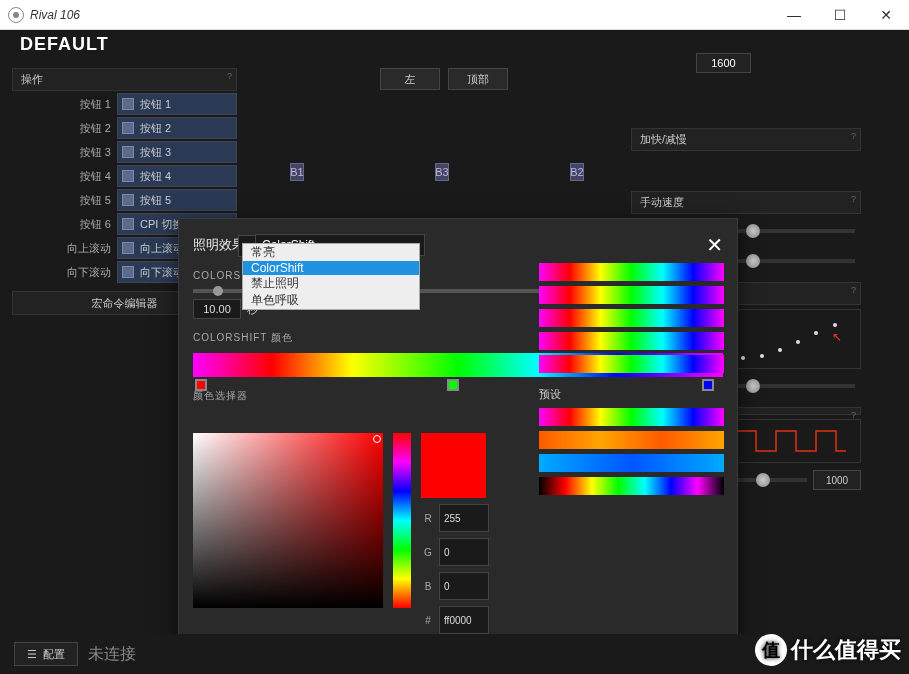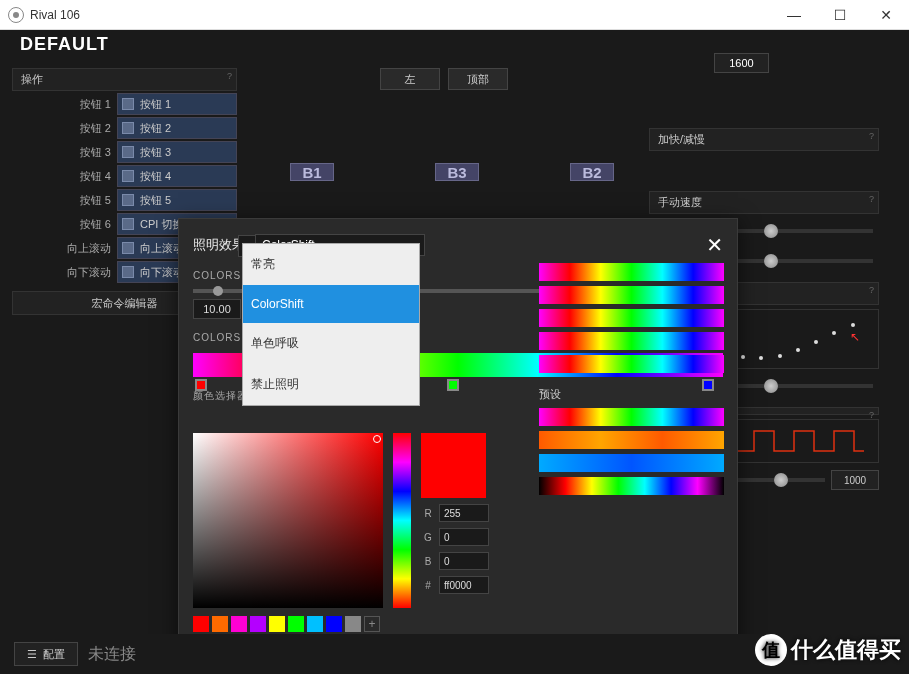--- a/index.html
+++ b/index.html
@@ -2,21 +2,21 @@
 <html><head>
 <meta charset="utf-8">
 <style>
 * { margin: 0; padding: 0; box-sizing: border-box; font-family: "Microsoft YaHei", Arial, sans-serif; }
 body { background: #1a1a1a; color: #ccc; font-size: 11px; overflow: hidden; width: 909px; height: 674px; position: relative; }
 
 
 .titlebar { height: 30px; background: #fff; display: flex; align-items: center; padding-left: 8px; border-bottom: 1px solid #ddd; }
 .titlebar .icon { width: 16px; height: 16px; border: 1px solid #888; border-radius: 50%; margin-right: 6px; position: relative; }
 .titlebar .icon::after { content: ""; position: absolute; width: 6px; height: 6px; border-radius: 50%; background: #888; top: 4px; left: 4px; }
-.titlebar .title { color: #333; font-size: 12px; flex: 1; }
+.titlebar .title { color: #333; font-size: 12px; flex: 1; font-style: italic; }
 .titlebar .winbtn { width: 46px; height: 30px; display: flex; align-items: center; justify-content: center; color: #333; font-size: 14px; }
 
 
 .header { height: 28px; display: flex; align-items: center; padding: 0 20px; background: #1a1a1a; }
 .header .name { font-size: 18px; font-weight: bold; color: #fff; letter-spacing: 1px; }
 
 
 .main { position: relative; height: calc(100% - 58px - 22px); }
 
 
@@ -26,42 +26,42 @@
 .btn-row { display: flex; height: 22px; margin-top: 2px; }
 .btn-row .lbl { width: 105px; text-align: right; padding-right: 6px; line-height: 22px; color: #aaa; font-size: 11px; }
 .btn-row .cell { flex: 1; background: #2a3a55; border: 1px solid #445; padding: 0 4px; display: flex; align-items: center; font-size: 11px; color: #ccc; }
 .btn-row .cell .sq { width: 12px; height: 12px; background: #5a6a88; margin-right: 6px; border: 1px solid #7a8aaa; }
 .macro-btn { margin-top: 8px; height: 24px; background: #222; border: 1px solid #333; display: flex; align-items: center; justify-content: center; font-size: 11px; color: #ccc; }
 
 
 .center-top { position: absolute; left: 380px; top: 10px; display: flex; gap: 8px; }
 .tab-btn { width: 60px; height: 22px; background: #2a2a2a; border: 1px solid #444; display: flex; align-items: center; justify-content: center; font-size: 11px; color: #ccc; }
 
-.hotspot { position: absolute; width: 44px; height: 18px; background: #446; border: 1px solid #668; color: #bbd; font-size: 15px; display: flex; align-items: center; justify-content: center; font-weight: bold; }
-
-
-.right-col { position: absolute; right: 30px; top: 0; width: 230px; }
+.hotspot { position: absolute; width: 14px; height: 18px; background: #446; border: 1px solid #668; color: #bbd; font-size: 11px; display: flex; align-items: center; justify-content: center; }
+
+
+.right-col { position: absolute; right: 48px; top: 0; width: 230px; }
 .dpi-badge { position: absolute; right: 110px; top: -5px; width: 55px; height: 20px; background: #222; border: 1px solid #444; display: flex; align-items: center; justify-content: center; font-size: 11px; color: #fff; }
 .right-section { margin-top: 10px; }
 .right-section .graph { height: 60px; background: #1a1a1a; border: 1px solid #333; margin-top: 4px; position: relative; }
 .red-line { position: absolute; left: 0; right: 0; top: 50%; height: 1px; background: #e03010; }
 .slider-row { height: 26px; display: flex; align-items: center; margin-top: 4px; }
 .slider-track { flex: 1; height: 4px; background: #333; position: relative; margin: 0 6px; }
 .slider-knob { position: absolute; width: 14px; height: 14px; border-radius: 50%; background: radial-gradient(#ccc,#888); top: -5px; }
 .val-box { width: 48px; height: 20px; background: #222; border: 1px solid #444; display: flex; align-items: center; justify-content: center; font-size: 10px; }
 
 
 .modal { position: absolute; left: 178px; top: 160px; width: 560px; height: 490px; background: #2a2a2a; border: 1px solid #3a3a3a; box-shadow: 0 4px 20px rgba(0,0,0,.6); padding: 14px; }
 .modal-head { display: flex; align-items: center; gap: 10px; }
 .modal-head .title { font-size: 13px; color: #eee; }
 .modal-head .dd { position: relative; width: 170px; height: 22px; background: #1a1a1a; border: 1px solid #444; display: flex; align-items: center; padding: 0 6px; font-size: 12px; color: #fff; }
 .modal-head .dd .arrow { position: absolute; left: -18px; top: 0; width: 18px; height: 22px; background: #1a1a1a; border: 1px solid #444; display: flex; align-items: center; justify-content: center; font-size: 9px; }
 .modal-head .close { margin-left: auto; font-size: 20px; color: #fff; cursor: pointer; }
 .dropdown-menu { position: absolute; left: 242px; top: 185px; width: 178px; background: #eee; border: 1px solid #aaa; z-index: 10; }
-.dropdown-menu .item { padding: 12px 8px; font-size: 12px; color: #333; }
+.dropdown-menu .item { padding: 0 8px; font-size: 12px; color: #333; }
 .dropdown-menu .item.sel { background: #2090e0; color: #fff; }
 
 .sub-label { font-size: 10px; color: #aaa; margin-top: 12px; letter-spacing: 1px; }
 .time-row { display: flex; align-items: center; gap: 6px; margin-top: 6px; }
 .time-row .slider { flex: 1; height: 4px; background: #555; position: relative; }
 .time-row .slider .dot { position: absolute; width: 10px; height: 10px; border-radius: 50%; background: #999; top: -3px; left: 20px; }
 .time-row input { width: 48px; height: 20px; background: #1a1a1a; border: 1px solid #444; color: #ddd; text-align: center; font-size: 11px; }
 .time-row .unit { font-size: 11px; color: #ccc; }
 
 .gradient-bar { height: 24px; margin-top: 8px; background: linear-gradient(90deg,#f0f,#f00 15%,#ff0 30%,#0f0 50%,#0ff 65%,#00f 80%,#f0f 100%); position: relative; }
@@ -71,21 +71,21 @@
 .grad-handle.b { background: #00f; left: 96%; }
 
 .picker-area { display: flex; gap: 10px; margin-top: 30px; }
 .satval { width: 190px; height: 175px; background: linear-gradient(to top, #000, transparent), linear-gradient(to right, #fff, #f00); position: relative; }
 .satval .cursor { position: absolute; width: 8px; height: 8px; border: 1px solid #fff; border-radius: 50%; top: 2px; right: 2px; }
 .hue { width: 18px; height: 175px; background: linear-gradient(#f00,#f0f,#00f,#0ff,#0f0,#ff0,#f00); }
 .preview-col { display: flex; flex-direction: column; gap: 6px; }
 .preview { width: 65px; height: 65px; background: #f00; }
 .rgb-row { display: flex; align-items: center; gap: 4px; }
 .rgb-row .k { width: 14px; font-size: 10px; color: #aaa; text-align: center; }
-.rgb-row input { width: 50px; height: 18px; background: #1a1a1a; border: 1px solid #444; color: #ddd; font-size: 10px; padding: 0 4px; }
+.rgb-row input { width: 50px; height: 28px; background: #1a1a1a; border: 1px solid #444; color: #ddd; font-size: 10px; padding: 0 4px; }
 
 .swatches { display: flex; gap: 3px; margin-top: 8px; }
 .swatch { width: 16px; height: 16px; }
 .swatch.add { border: 1px solid #555; color: #888; display: flex; align-items: center; justify-content: center; font-size: 12px; }
 
 
 .modal-right { position: absolute; left: 360px; top: 44px; width: 185px; }
 .hist-label { font-size: 11px; color: #ccc; margin-bottom: 6px; }
 .hist-bar { height: 18px; margin-bottom: 5px; background: linear-gradient(90deg,#f0f,#f00,#ff0,#0f0,#0ff,#00f,#f0f); }
 .preset-bar { height: 18px; margin-bottom: 5px; }
@@ -317,22 +317,22 @@
           <div class="preset-bar" style="background:linear-gradient(90deg,#ff5a00,#ffa500,#ff5a00,#ffa500)"></div>
           <div class="preset-bar" style="background:linear-gradient(90deg,#00aaff,#0055ff,#00aaff)"></div>
           <div class="preset-bar" style="background:linear-gradient(90deg,#000,#f00,#ff0,#0f0,#0ff,#00f,#f0f,#000)"></div>
         </div>
     </div>
   </div>
 
   <div class="dropdown-menu" id="dd-menu">
       <div class="item">常亮</div>
       <div class="item sel">ColorShift</div>
+      <div class="item">禁止照明</div>
       <div class="item">单色呼吸</div>
-      <div class="item">禁止照明</div>
     </div>
 
 </div>
 
 <div class="bottom">
   <div class="cfg">
     <span>☰</span>
     <span>配置</span>
   </div>
   <div class="status">未连接</div>

